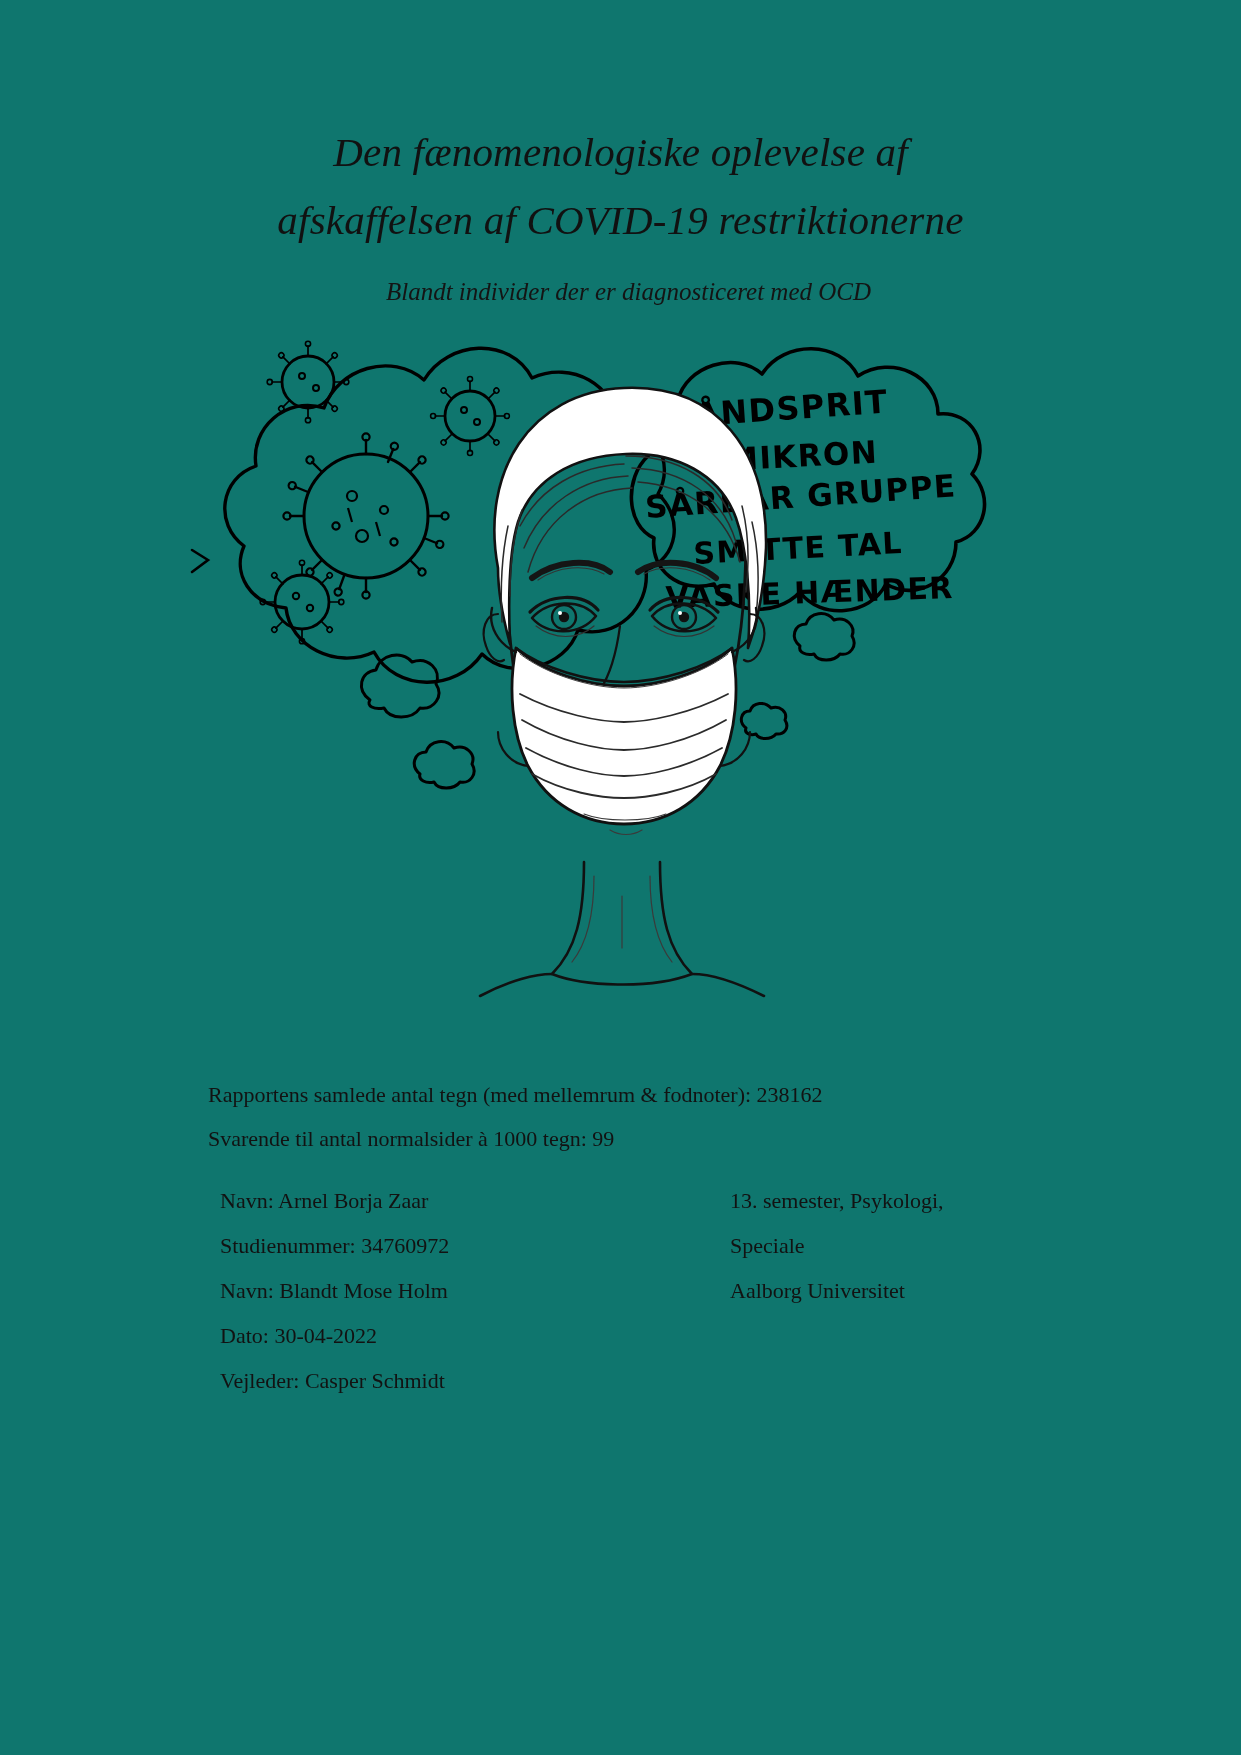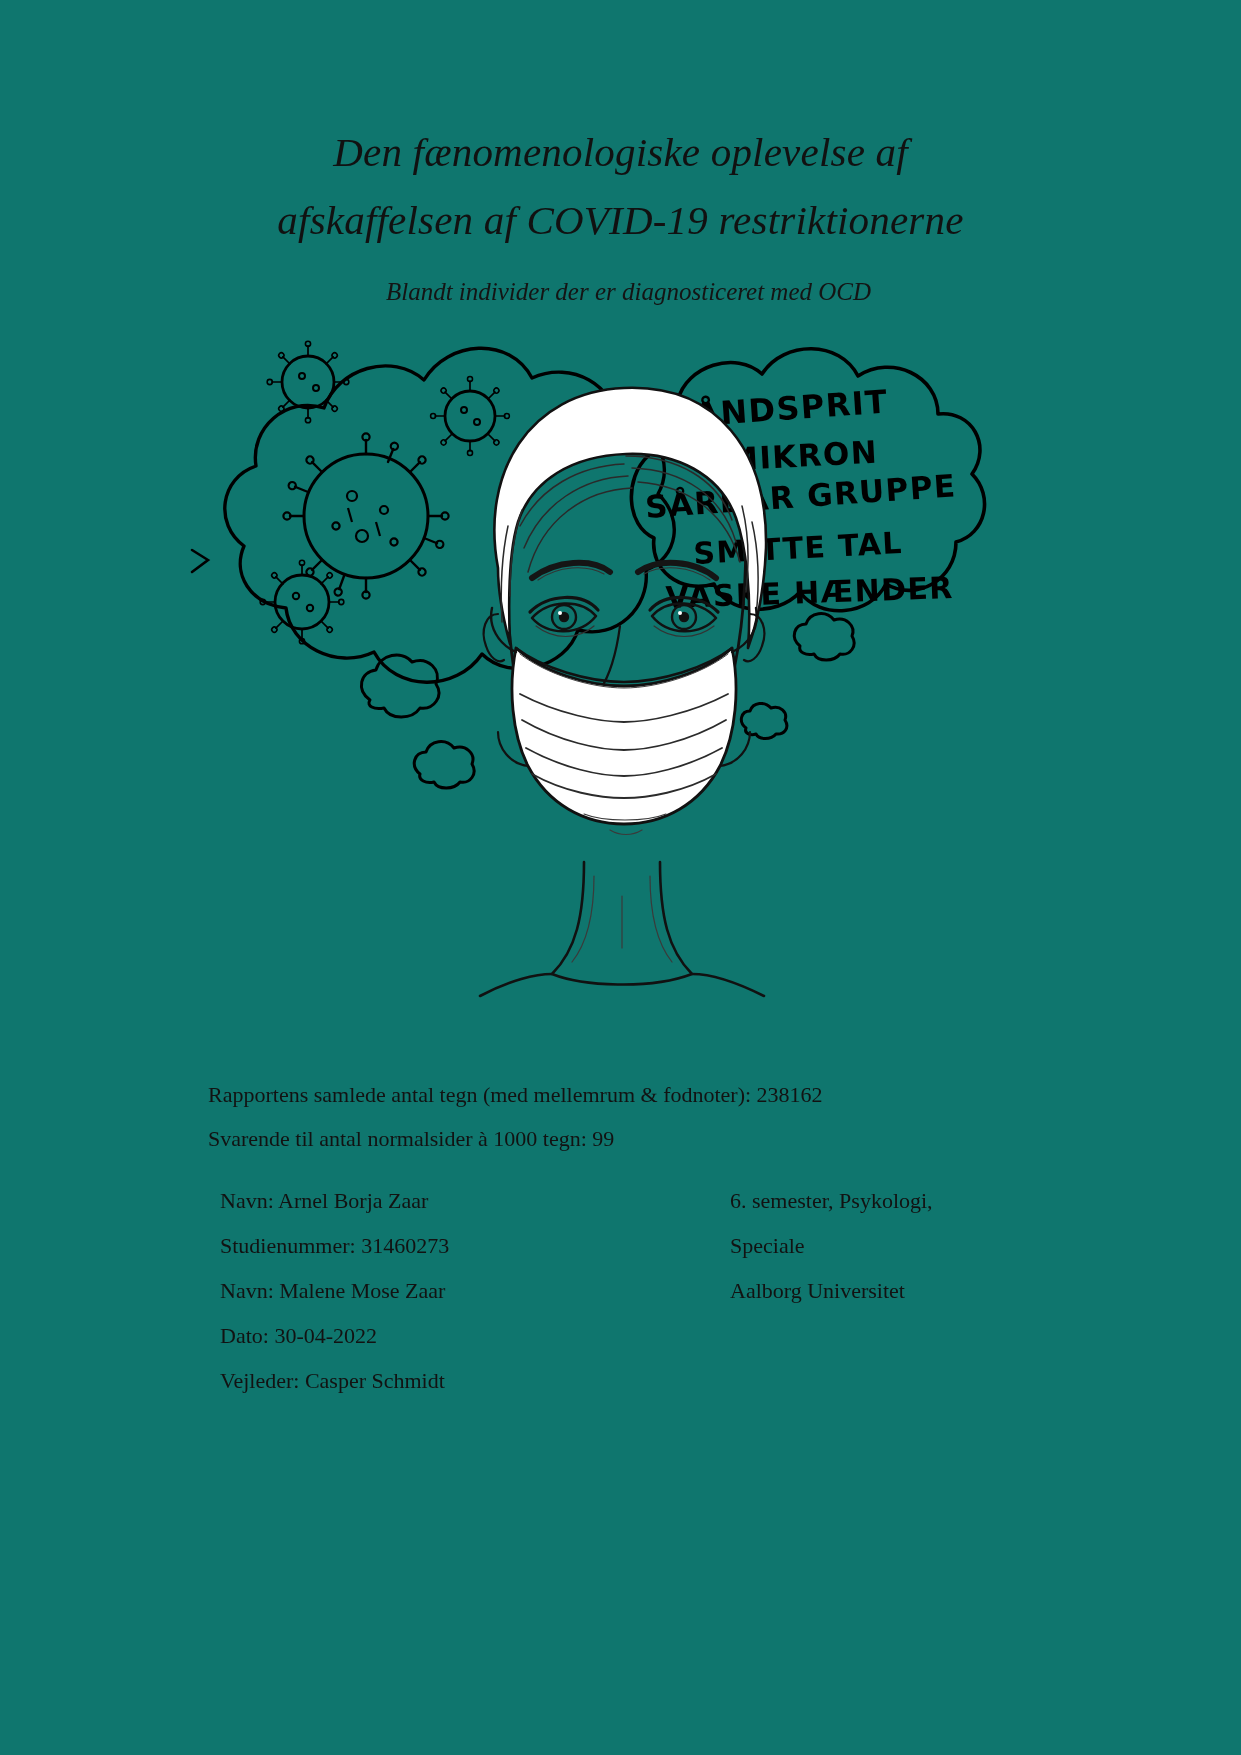--- a/index.html
+++ b/index.html
@@ -443,28 +443,28 @@
   </div>
 
   <div class="counts">
     <div class="count-line">Rapportens samlede antal tegn (med mellemrum &amp; fodnoter): 238162</div>
     <div class="count-line">Svarende til antal normalsider à 1000 tegn:  99</div>
   </div>
 
   <div class="details">
     <div class="details-row">
       <div class="col-left">Navn: Arnel Borja Zaar</div>
-      <div class="col-right">6. semester, Psykologi,</div>
+      <div class="col-right">13. semester, Psykologi,</div>
     </div>
     <div class="details-row">
-      <div class="col-left">Studienummer: 31460273</div>
+      <div class="col-left">Studienummer: 34760972</div>
       <div class="col-right">Speciale</div>
     </div>
     <div class="details-row">
-      <div class="col-left">Navn: Malene Mose Zaar</div>
+      <div class="col-left">Navn: Blandt Mose Holm</div>
       <div class="col-right">Aalborg Universitet</div>
     </div>
     <div class="details-row">
       <div class="col-right">Dato: 30-04-2022</div>
     </div>
     <div class="details-row">
       <div class="col-left">Vejleder: Casper Schmidt</div>
       <div class="col-right"></div>
     </div>
   </div>

